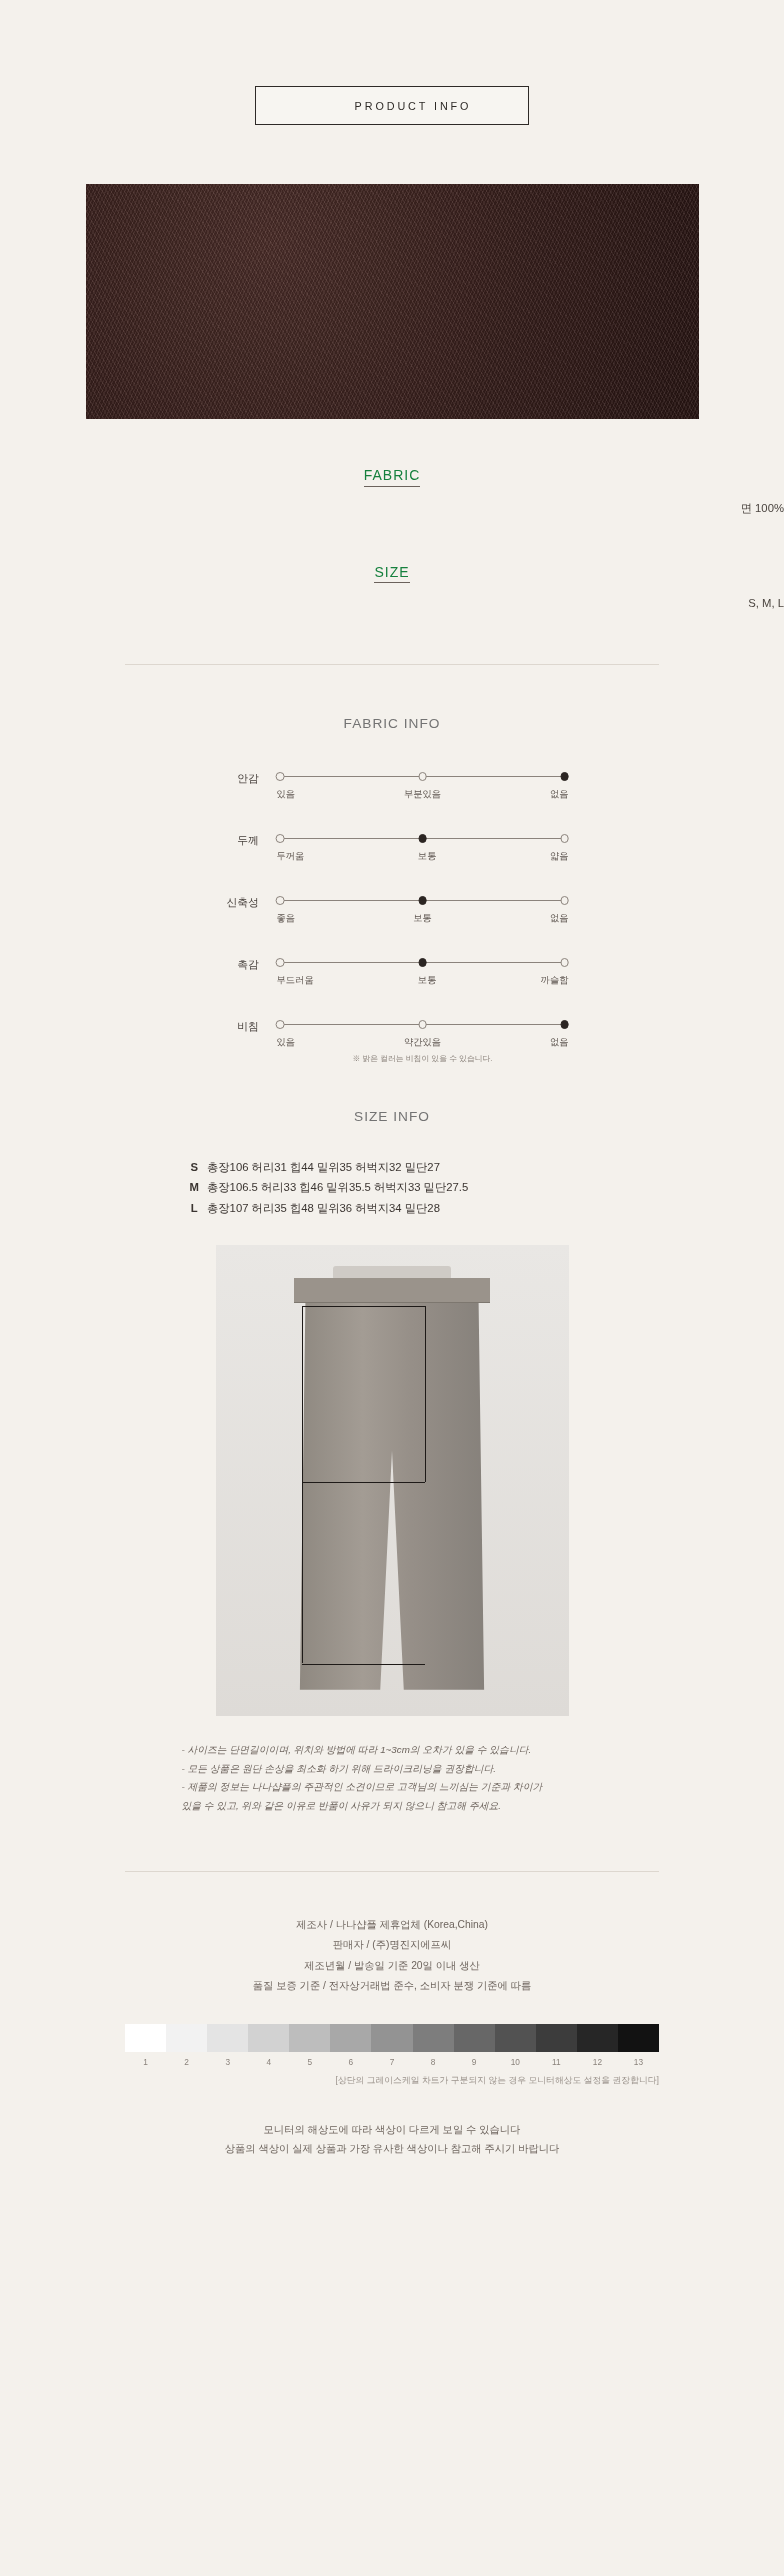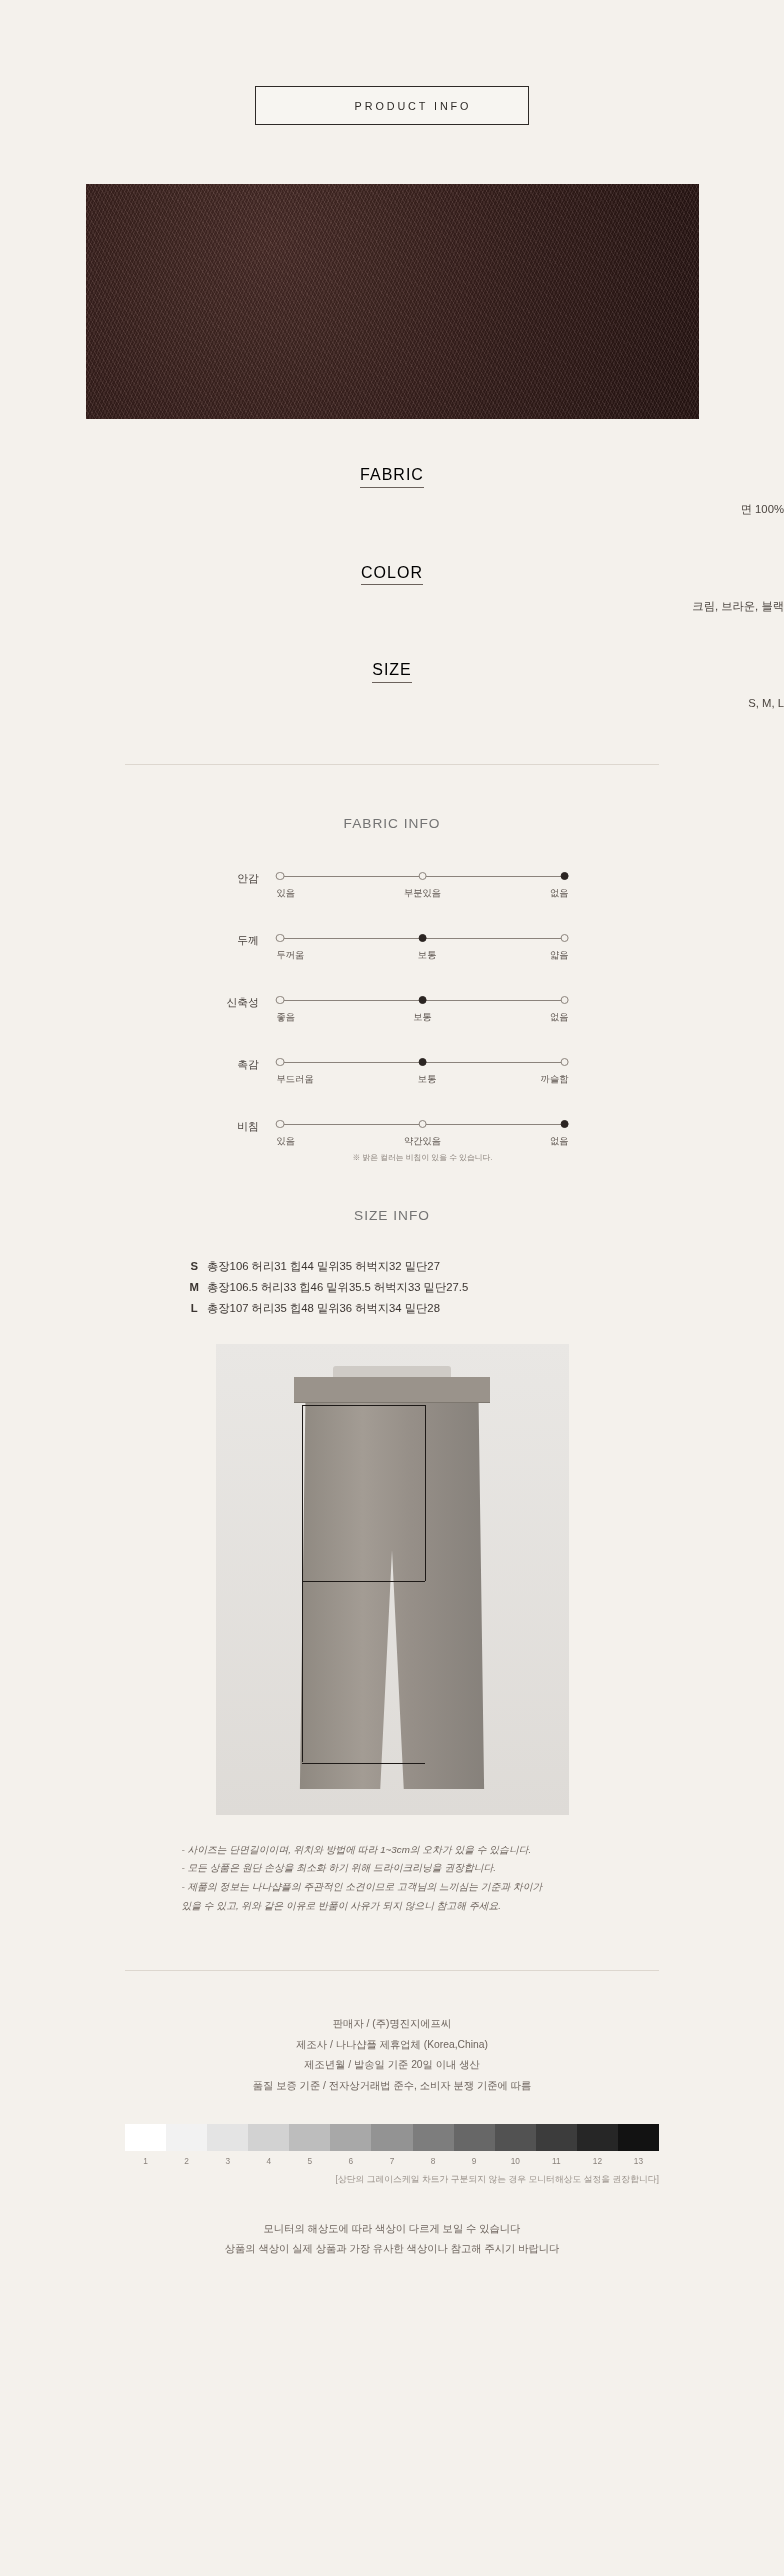--- a/index.html
+++ b/index.html
@@ -37,26 +37,26 @@
     margin: 59px auto 0;
     background:
       repeating-linear-gradient(115deg, rgba(255,255,255,0.055) 0 1px, rgba(0,0,0,0.09) 1px 2.9px),
       repeating-linear-gradient(62deg, rgba(255,255,255,0.05) 0 1px, rgba(0,0,0,0.10) 1px 3.9px),
       radial-gradient(circle at 30% 25%, #50312c 0%, #3a211e 55%, #2b1715 100%);
   }
 
   
   .spec { text-align: center; margin-top: 47px; }
   .spec h3 {
-    font-size: 16px; font-weight: 400; margin: 0 0 13.7px;
+    font-size: 14px; font-weight: 400; margin: 0 0 13.7px;
     letter-spacing: 1px;
     display: inline-block;
     border-bottom: 1px solid #6b625c;
     padding-bottom: 2.9px;
-    color: #000000;
+    color: #15803d;
   }
   .spec p { font-size: 11.3px; margin: 0; color: #4a4views; }
   .spec p { color: #4a443f; text-align: right; }
 
   .divider {
     width: 534px; height: 1px; background: #ddd7cf;
     margin: 55px auto 0;
   }
 
   
@@ -158,24 +158,20 @@
 
   <div class="banner-wrap">
     <div class="banner">PRODUCT INFO</div>
   </div>
 
   <div class="fabric-photo"></div>
 
   <div class="spec">
     <h3>FABRIC</h3>
     <p>면 100%</p>
-  </div>
-  <div class="spec">
-    <h3>COLOR</h3>
-    <p>크림, 브라운, 블랙</p>
   </div>
   <div class="spec">
     <h3>SIZE</h3>
     <p>S, M, L</p>
   </div>
 
   <div class="divider"></div>
 
   <div class="section-title">FABRIC INFO</div>
   <div class="chart">
@@ -299,22 +295,22 @@
   <div class="notes">
     <div>- 사이즈는 단면길이이며, 위치와 방법에 따라 1~3cm의 오차가 있을 수 있습니다.</div>
     <div>- 모든 상품은 원단 손상을 최소화 하기 위해 드라이크리닝을 권장합니다.</div>
     <div>- 제품의 정보는 나나샵플의 주관적인 소견이므로 고객님의 느끼심는 기준과 차이가</div>
     <div>  있을 수 있고, 위와 같은 이유로 반품이 사유가 되지 않으니 참고해 주세요.</div>
   </div>
 
   <div class="divider"></div>
 
   <div class="seller">
+    <div>제조사 / 나나샵플 제휴업체 (Korea,China)</div>
     <div>판매자 / (주)명진지에프씨</div>
-    <div>제조사 / 나나샵플 제휴업체 (Korea,China)</div>
     <div>제조년월 / 발송일 기준 20일 이내 생산</div>
     <div>품질 보증 기준 / 전자상거래법 준수, 소비자 분쟁 기준에 따름</div>
   </div>
 
   <div class="colorbar-wrap">
     <div class="colorbar">
       <span style="background:#ffffff"></span>
       <span style="background:#f2f2f2"></span>
       <span style="background:#e4e4e4"></span>
       <span style="background:#d2d2d2"></span>

